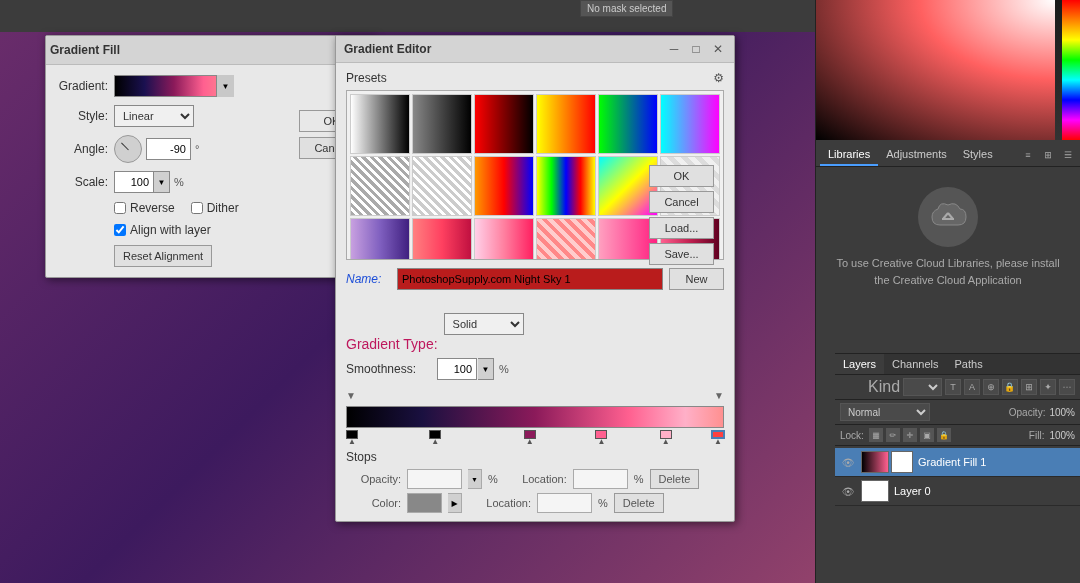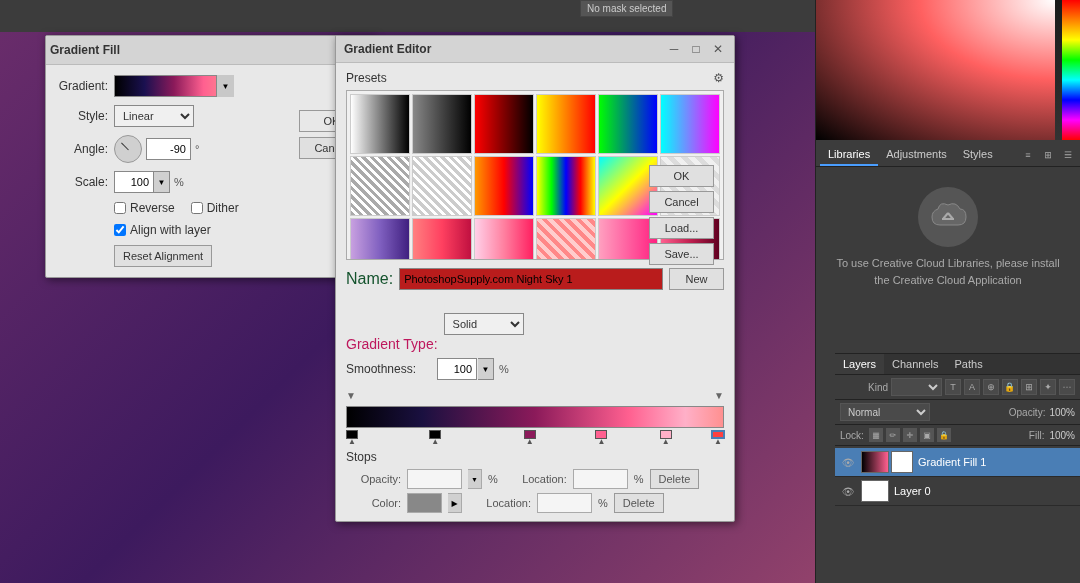--- a/index.html
+++ b/index.html
@@ -581,23 +581,24 @@
     }
 
     
     .name-row {
       display: flex;
       align-items: center;
       gap: 6px;
       margin-bottom: 6px;
     }
     .name-label {
-      font-size: 16px;
-      color: #14532d;
+      font-size: 12px;
+      color: #1d4ed8;
       min-width: 45px;
+      font-style: italic;
     }
     .name-input {
       flex: 1;
       height: 22px;
       border: 1px solid #888;
       font-size: 11px;
       padding: 1px 4px;
       background: #b91c1c;
       color: #000;
     }
@@ -886,21 +887,21 @@
   </div>
 </div>
 
 <div class="layers-panel">
   <div class="layers-tabs">
     <div class="layers-tab active">Layers</div>
     <div class="layers-tab">Channels</div>
     <div class="layers-tab">Paths</div>
   </div>
   <div class="layers-controls">
-    <span style="font-size:10px;color:#aaa;padding-left:28px;">Kind</span>
+    <span style="font-size:16px;color:#aaa;padding-left:28px;">Kind</span>
     <select class="kind-select">
       <option></option>
     </select>
     <div class="layer-icon-btn">T</div>
     <div class="layer-icon-btn">A</div>
     <div class="layer-icon-btn">⊕</div>
     <div class="layer-icon-btn">🔒</div>
     <div class="layer-icon-btn">⊞</div>
     <div class="layer-icon-btn">✦</div>
     <div class="layer-icon-btn">⋯</div>

